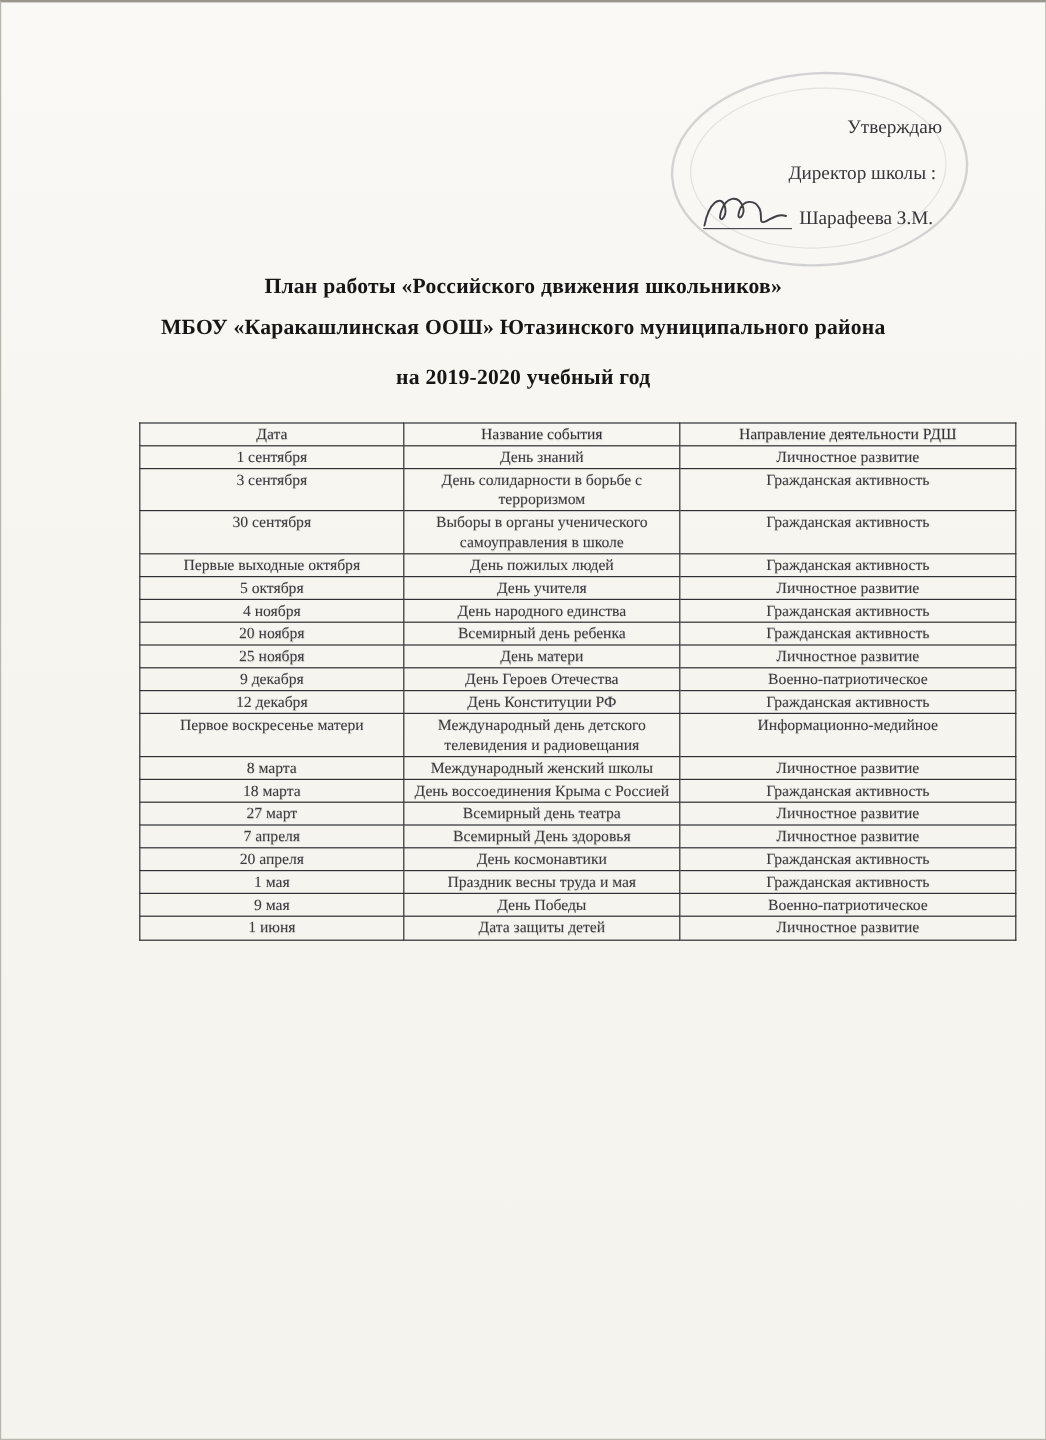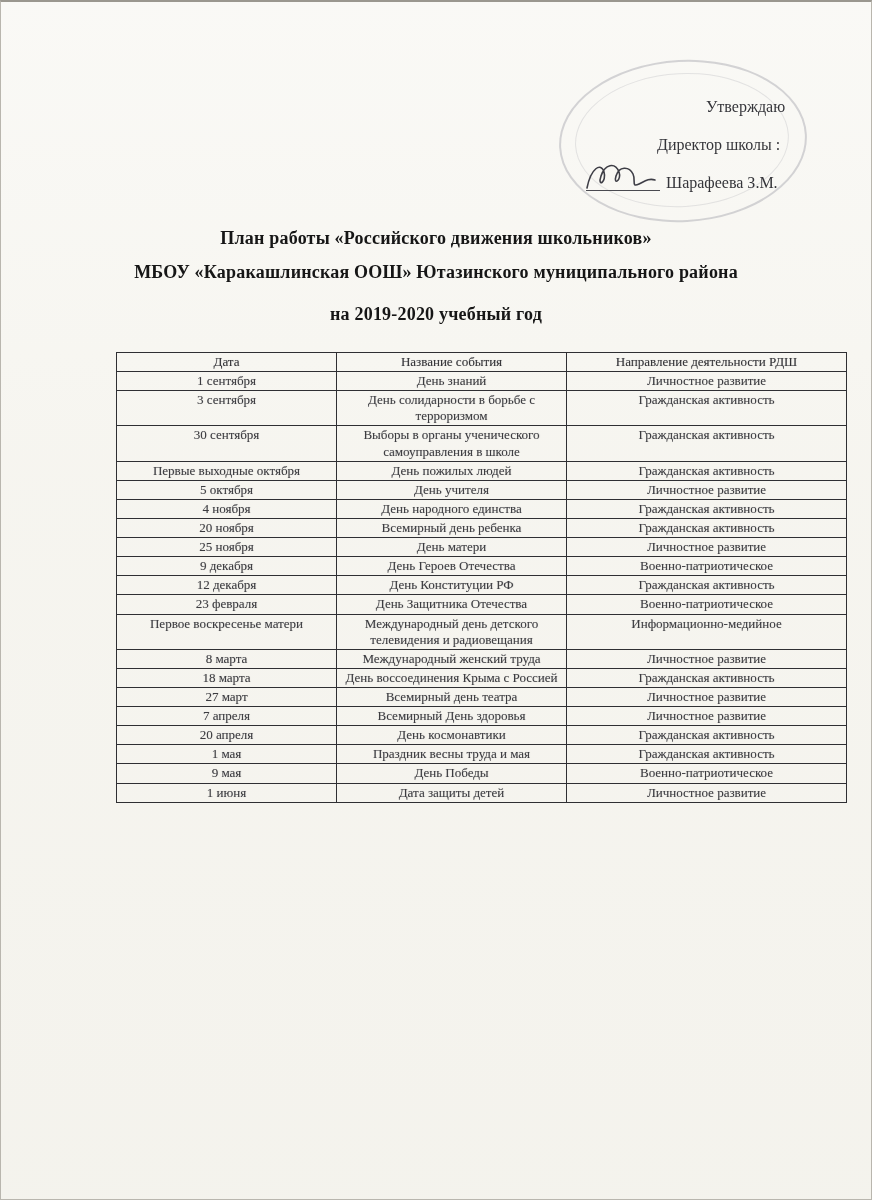--- a/index.html
+++ b/index.html
@@ -158,32 +158,27 @@
           <td>9 декабря</td>
           <td>День Героев Отечества</td>
           <td>Военно-патриотическое</td>
         </tr>
         <tr>
           <td>12 декабря</td>
           <td>День Конституции РФ</td>
           <td>Гражданская активность</td>
         </tr>
         <tr>
-          <td>23 февраля</td>
-          <td>День Защитника Отечества</td>
-          <td>Военно-патриотическое</td>
-        </tr>
-        <tr>
           <td>Первое воскресенье матери</td>
           <td>Международный день детского телевидения и радиовещания</td>
           <td>Информационно-медийное</td>
         </tr>
         <tr>
           <td>8 марта</td>
-          <td>Международный женский труда</td>
+          <td>Международный женский школы</td>
           <td>Личностное развитие</td>
         </tr>
         <tr>
           <td>18 марта</td>
           <td>День воссоединения Крыма с Россией</td>
           <td>Гражданская активность</td>
         </tr>
         <tr>
           <td>27 март</td>
           <td>Всемирный день  театра</td>

